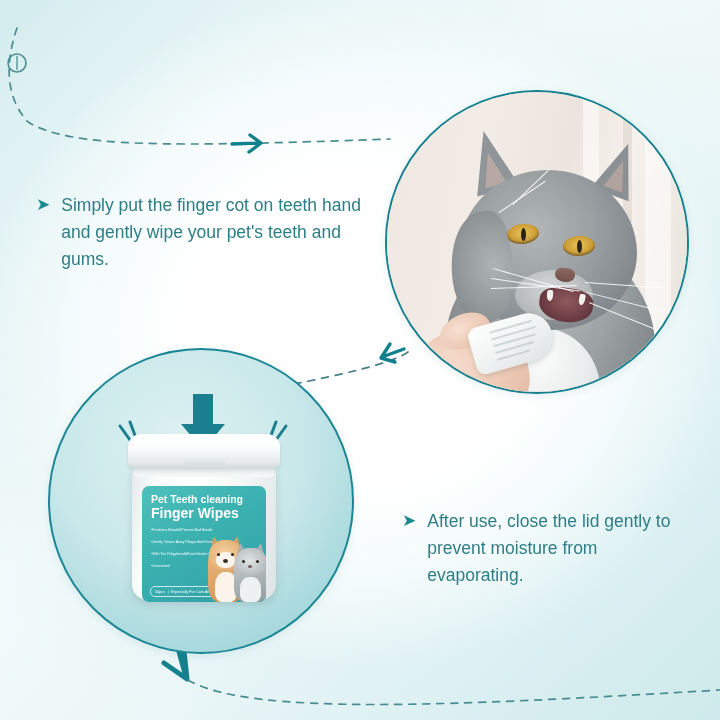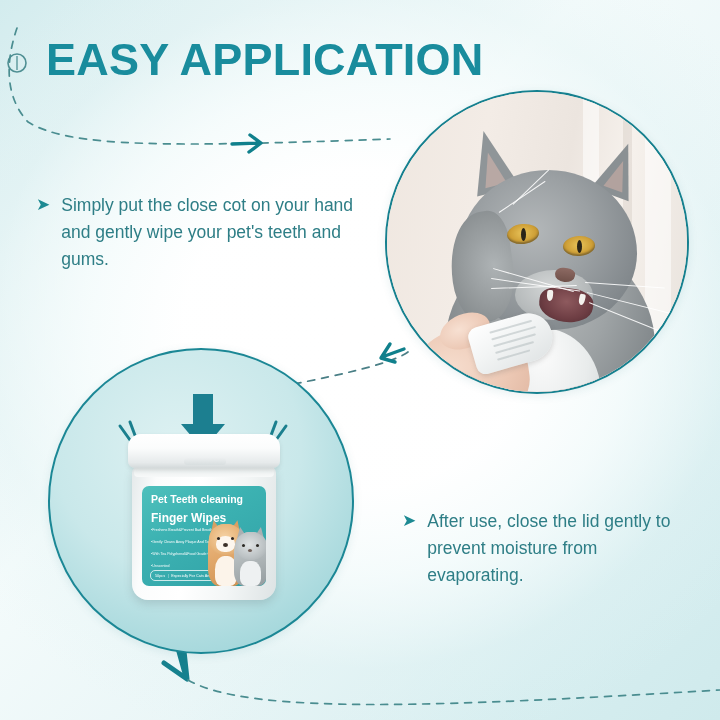--- a/index.html
+++ b/index.html
@@ -156,26 +156,26 @@
     position:absolute;left:4px;top:32px;width:144px;height:134px;
     background:linear-gradient(100deg,#e4e9ea 0%,#fbfcfc 16%,#ffffff 42%,#f3f6f6 70%,#dde3e4 100%);
     border-radius:7px 7px 16px 16px;
     box-shadow:0 4px 9px rgba(90,105,108,0.22);
   }
   .jar-neck{
     position:absolute;left:6px;top:34px;width:140px;height:9px;
     background:linear-gradient(180deg,#e9eded,#f7f9f9);border-radius:4px;
   }
   .jar-label{
-    position:absolute;left:14px;top:52px;width:124px;height:100px;
+    position:absolute;left:14px;top:52px;width:124px;height:116px;
     background:linear-gradient(150deg,#4fc0bc 0%,#3cb2b2 38%,#36a9ac 70%,#2e9aa0 100%);
     border-radius:7px;overflow:hidden;
   }
   .lbl-title1{position:absolute;left:9px;top:7px;color:#ffffff;font-size:10.5px;font-weight:600;white-space:nowrap;}
-  .lbl-title2{position:absolute;left:9px;top:25px;color:#ffffff;font-size:12px;font-weight:bold;white-space:nowrap;}
+  .lbl-title2{position:absolute;left:9px;top:19px;color:#ffffff;font-size:14px;font-weight:bold;white-space:nowrap;}
   .lbl-feat{position:absolute;left:9px;color:#ffffff;font-size:3.6px;white-space:nowrap;opacity:0.97;}
   .lbl-pill{
     position:absolute;left:8px;bottom:5px;height:9px;
     border:0.6px solid rgba(255,255,255,0.75);border-radius:5px;
     display:flex;align-items:center;padding:0 4px;
     color:#ffffff;font-size:3.8px;white-space:nowrap;
   }
   .lbl-pill .sep{margin:0 2.5px;opacity:0.8;}
   .lbl-pets{position:absolute;right:-2px;bottom:0;width:62px;height:78px;}
   .dog{
@@ -232,25 +232,24 @@
     <path d="M404,349 L382,357 M390,344 L381,358 L395,362" fill="none" stroke="#10808c" stroke-width="3.4" stroke-linecap="round" stroke-linejoin="round"></path>
 
     <g>
       <path d="M176,640 L186,676" stroke="#16818e" stroke-width="5.5" stroke-linecap="round" fill="none"></path>
       <path d="M164,663 L187,679 L184,651" stroke="#16818e" stroke-width="5" stroke-linecap="round" stroke-linejoin="round" fill="none"></path>
     </g>
 
     <path d="M188,680 C250,716 450,706 720,690" fill="none" stroke="#4a8d90" stroke-width="1.7" stroke-dasharray="7 7" stroke-linecap="round"></path>
   </svg>
 
-  <div id="title">EASY APPLICATION</div>
 
   <div class="bullet" id="bullet-1">
     <span class="mark">➤</span>
-    <span class="txt">Simply put the close cot on your hand and gently wipe your pet's teeth and gums.</span>
+    <span class="txt">Simply put the finger cot on teeth hand and gently wipe your pet's teeth and gums.</span>
   </div>
 
   <div class="bullet" id="bullet-2">
     <span class="mark">➤</span>
     <span class="txt">After use, close the lid gently to prevent moisture from evaporating.</span>
   </div>
 
   <div class="circle" id="cat-circle">
     <div class="wall"></div>
     <div class="wall-strip" style="left:196px;"></div>

